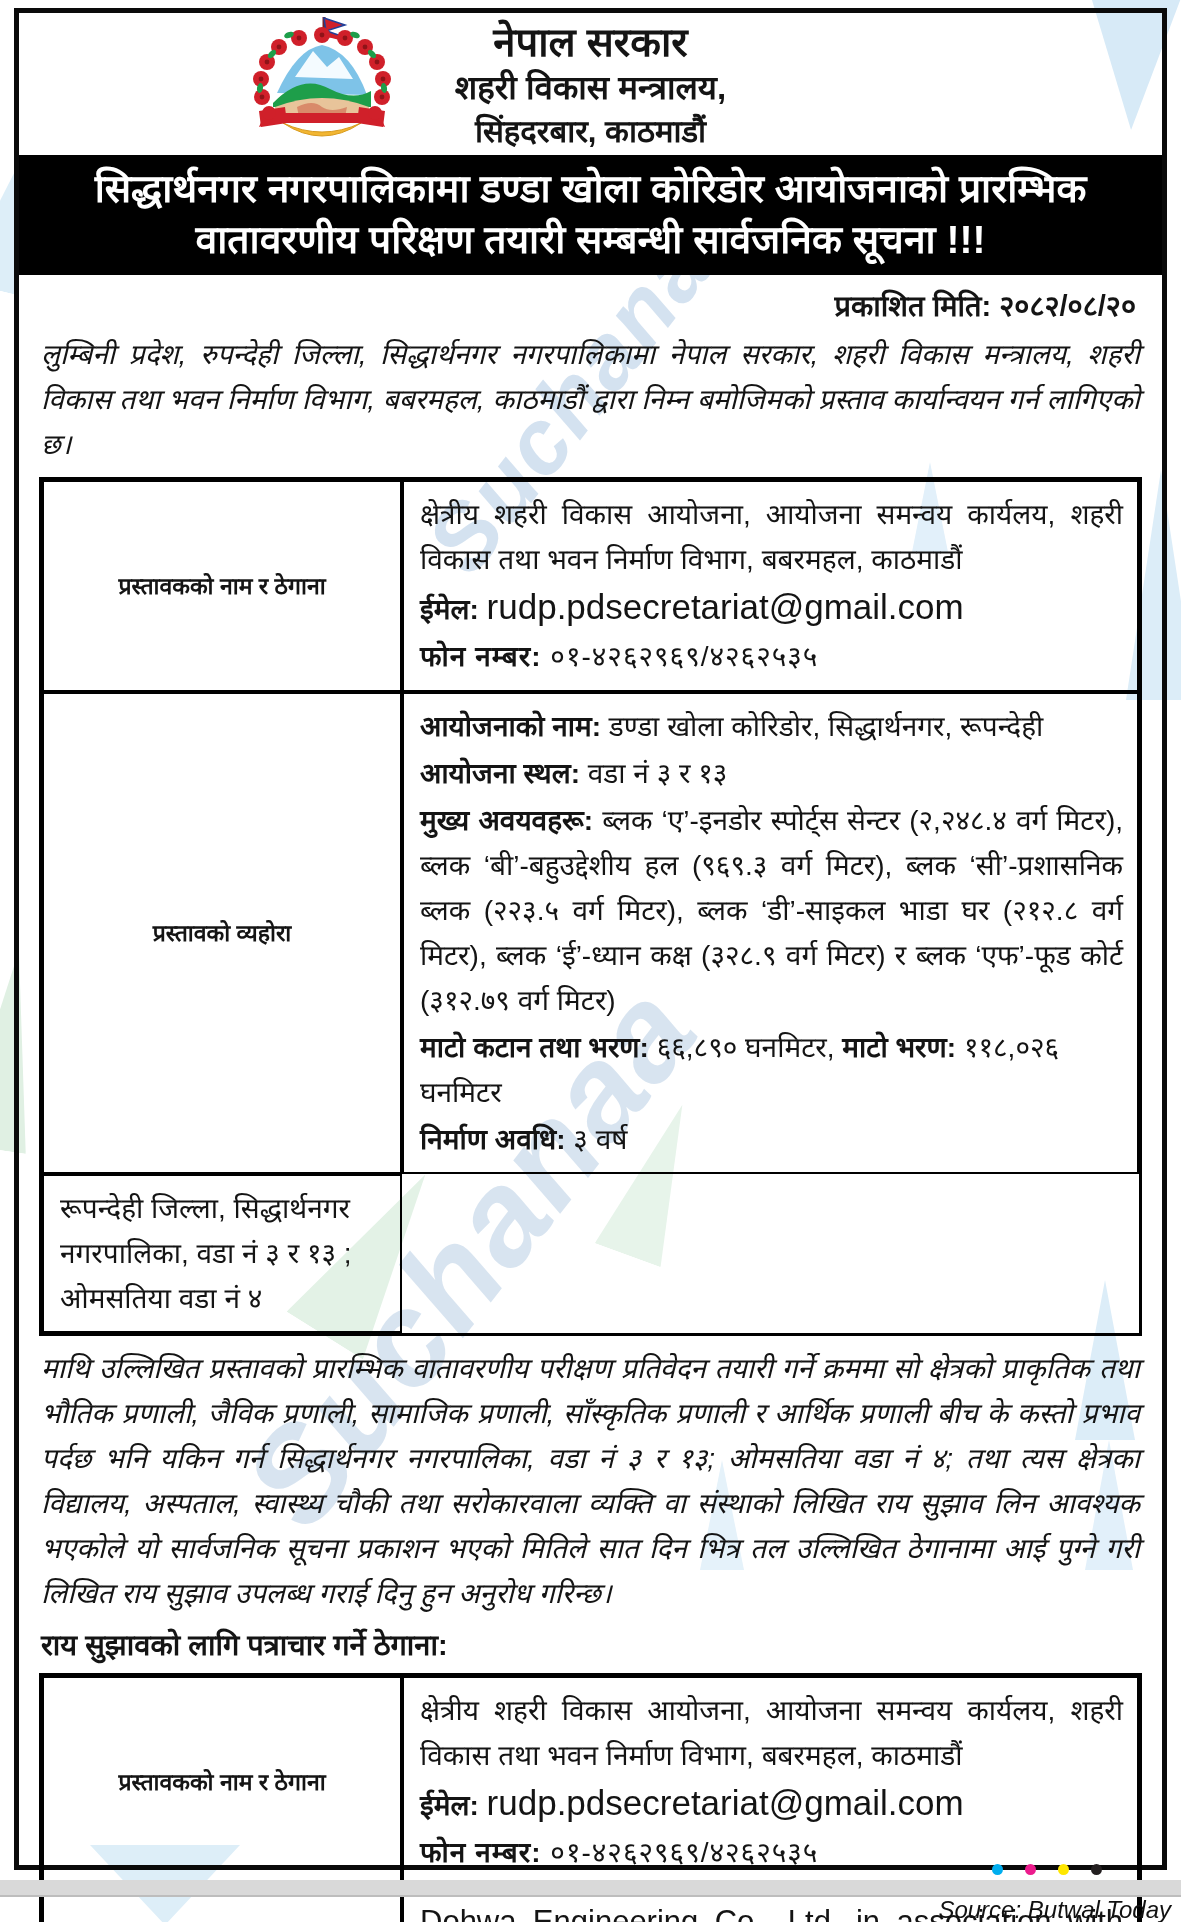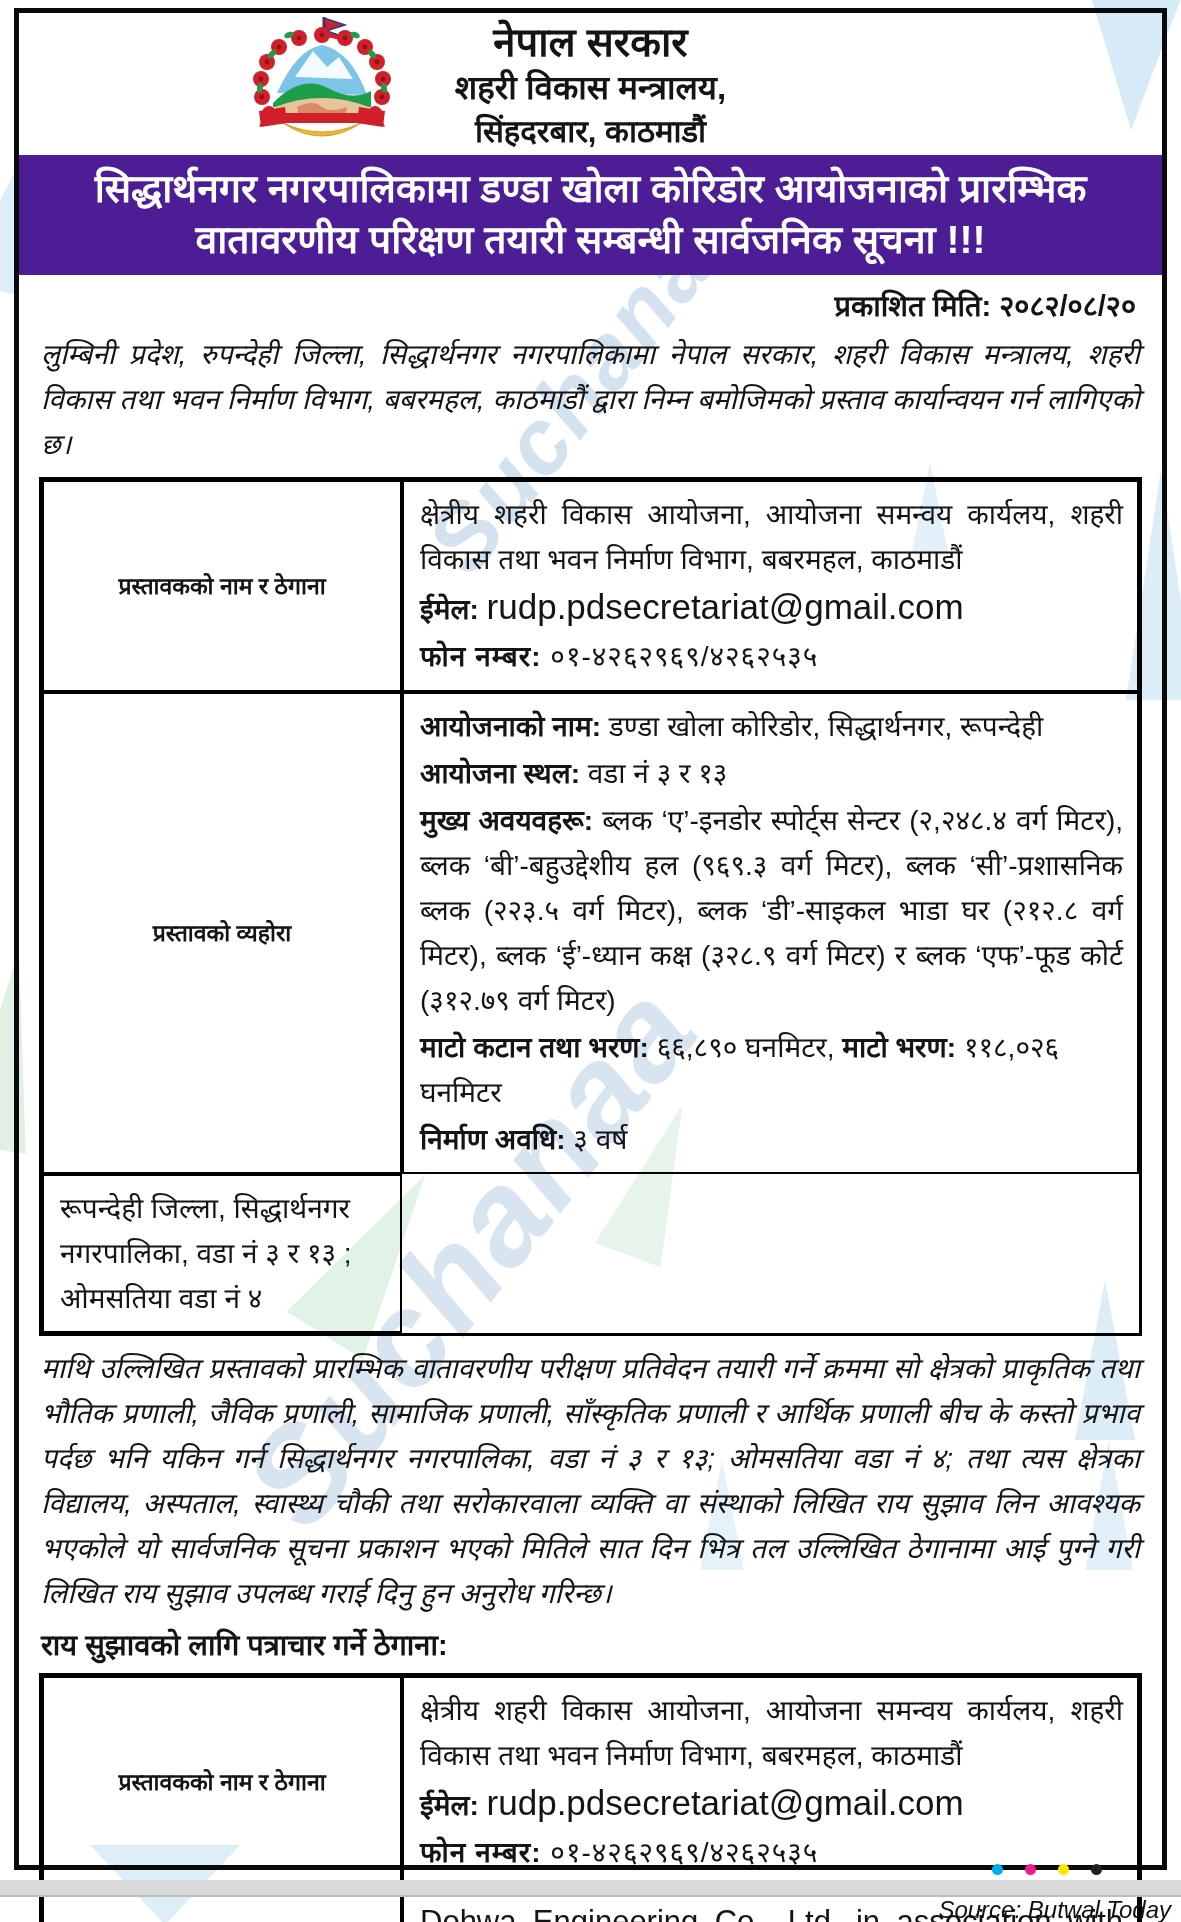--- a/index.html
+++ b/index.html
@@ -24,21 +24,21 @@
   }
   
   .hdr{position:relative;height:140px;}
   .emblem{position:absolute;left:208px;top:2px;}
   .hline{text-align:center;font-weight:bold;}
   .h1{font-size:40px;line-height:46px;padding-top:6px;}
   .h2{font-size:33px;line-height:45px;}
   .h3{font-size:31px;line-height:44px;}
   
   .banner{
-    background:#4c1d95;color:#ffffff;text-align:center;
+    background:#000000;color:#ffffff;text-align:center;
     padding:8px 4px 10px;margin-top:2px;
   }
   .banner div{font-size:39px;font-weight:bold;line-height:51px;}
   
   .published{text-align:right;font-weight:bold;font-size:29px;padding:10px 26px 0 0;}
   
   .para{
     margin:8px 22px 0;font-size:28px;line-height:45px;text-align:justify;font-style:italic;
   }
   .para2{margin-top:10px;}

